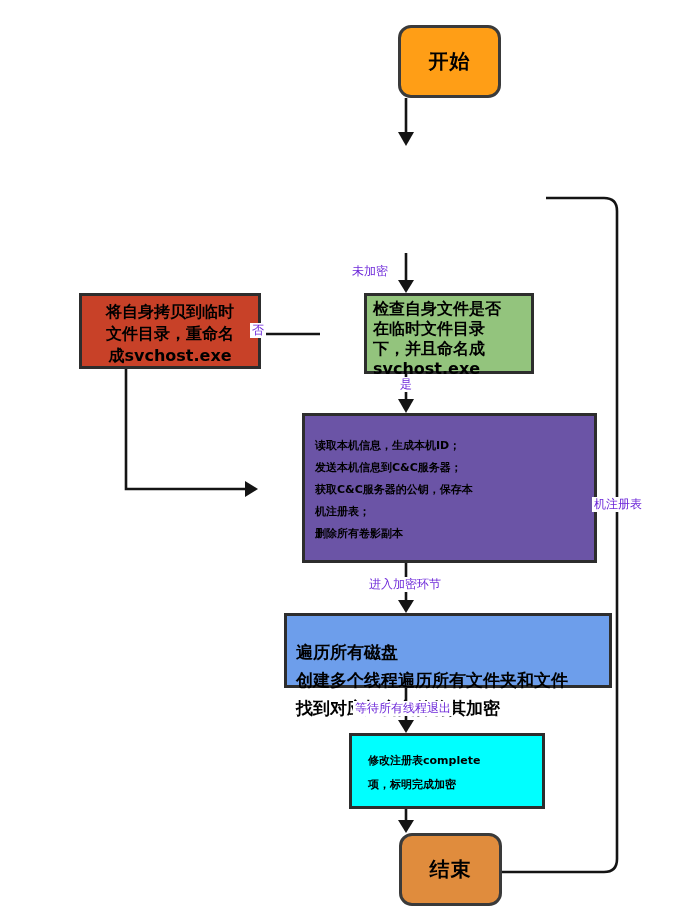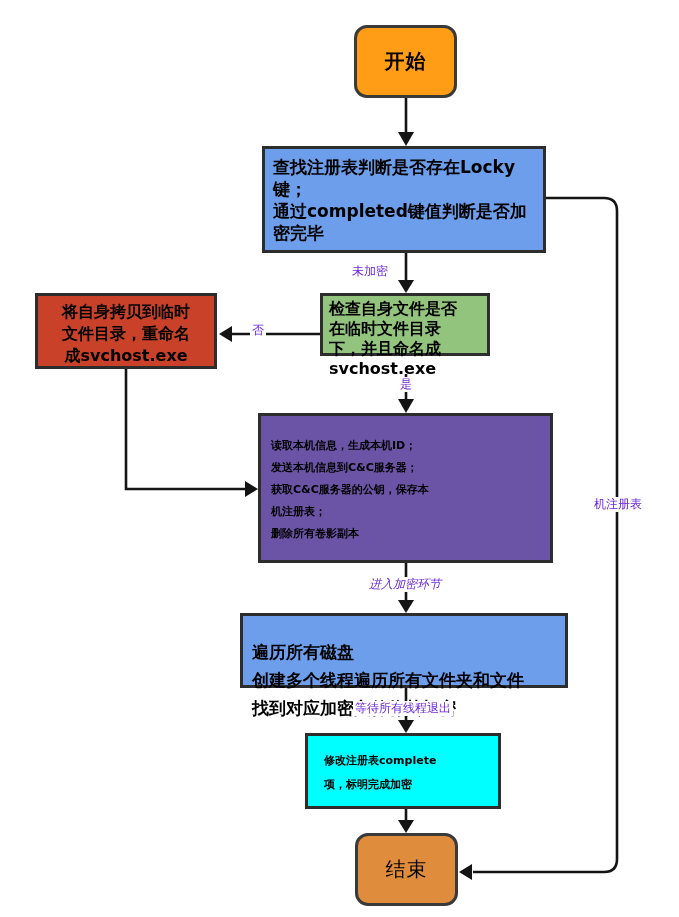--- a/index.html
+++ b/index.html
@@ -3,52 +3,52 @@
 <meta charset="utf-8">
 <style>
   html,body{margin:0;padding:0;background:#ffffff;}
   body{font-family:"DejaVu Sans","Liberation Sans",sans-serif;}
   .canvas{
     position:relative;width:679px;height:917px;background:#ffffff;overflow:hidden;
   }
   .wires{position:absolute;left:0;top:0;z-index:0;}
   .node{
     position:absolute;box-sizing:border-box;color:#000;z-index:1;
-    border:3px solid #2d2d2d;white-space:pre-line;
+    border:3px solid #2d2d2d;white-space:pre-line;margin-left:44px;
   }
   .terminal{
     border-radius:13px;border:3px solid #3a3a3a;
     display:flex;align-items:center;justify-content:center;
     font-size:20px;letter-spacing:1px;
   }
   .start{font-weight:bold;}
-  .end{font-weight:normal;}
+  .end{font-weight:bold;}
   .process{font-weight:bold;}
   .n-check-registry{left:262px;top:146px;width:284px;height:107px;
     font-size:17px;line-height:22px;padding:7px 8px;background:#6D9EEB;}
-  .n-check-self{left:320px;top:293px;width:170px;height:63px;
+  .n-check-self{left:320px;top:293px;width:170px;height:81px;
     font-size:16px;line-height:20px;padding:3px 6px;background:#93C47D;}
   .n-copy-self{left:35px;top:293px;width:182px;height:76px;
     font-size:16px;line-height:22px;padding:5px 4px;text-align:center;background:#C84128;}
   .n-cnc{left:258px;top:413px;width:295px;height:150px;
     font-size:11px;line-height:22px;padding:19px 10px;background:#6B54A6;}
   .n-traverse{left:240px;top:613px;width:328px;height:75px;
     font-size:17px;line-height:28px;padding:22px 9px;background:#6D9EEB;}
   .n-mark-complete{left:305px;top:733px;width:196px;height:76px;
     font-size:11px;line-height:24px;padding:13px 6px 6px 16px;background:#00FFFF;}
   .n-start{left:354px;top:25px;width:103px;height:73px;background:#FF9E16;}
   .n-end{left:355px;top:833px;width:103px;height:73px;background:#E08C3D;}
   .edge-label{
     position:absolute;z-index:2;font-size:12px;color:#6d28d9;background:#ffffff;
     padding:0 2px;line-height:15px;white-space:nowrap;
   }
   .l-not-encrypted{left:350px;top:264px;}
   .l-no{left:250px;top:323px;}
   .l-yes{left:398px;top:377px;}
-  .l-enter-encryption{left:367px;top:577px;font-style:italic;}
+  .l-enter-encryption{left:367px;top:577px;}
   .l-wait-threads{left:353px;top:701px;}
   .l-encryption-done{left:592px;top:497px;}
 </style>
 </head>
 <body>
 
 <div class="canvas">
 
   <svg class="wires" width="679" height="917" viewBox="0 0 679 917">
     <g fill="none" stroke="#141414" stroke-width="2.6">
@@ -70,24 +70,20 @@
       <polygon points="398,399 414,399 406,413"></polygon>
       <polygon points="398,600 414,600 406,613"></polygon>
       <polygon points="398,720 414,720 406,733"></polygon>
       <polygon points="398,820 414,820 406,833"></polygon>
       <polygon points="472,864 472,880 459,872"></polygon>
     </g>
   </svg>
 
   <div class="node terminal start n-start" style="background-color: rgb(255, 158, 22);">开始</div>
 
-  <div class="node process n-check-registry" style="background-color: rgb(109, 158, 235);">查找注册表判断是否存在Locky
-键；
-通过completed键值判断是否加
-密完毕</div>
 
   <div class="node process n-check-self" style="background-color: rgb(147, 196, 125);">检查自身文件是否
 在临时文件目录
 下，并且命名成
 svchost.exe</div>
 
   <div class="node process n-copy-self" style="background-color: rgb(200, 65, 40);">将自身拷贝到临时
 文件目录，重命名
 成svchost.exe</div>
 

